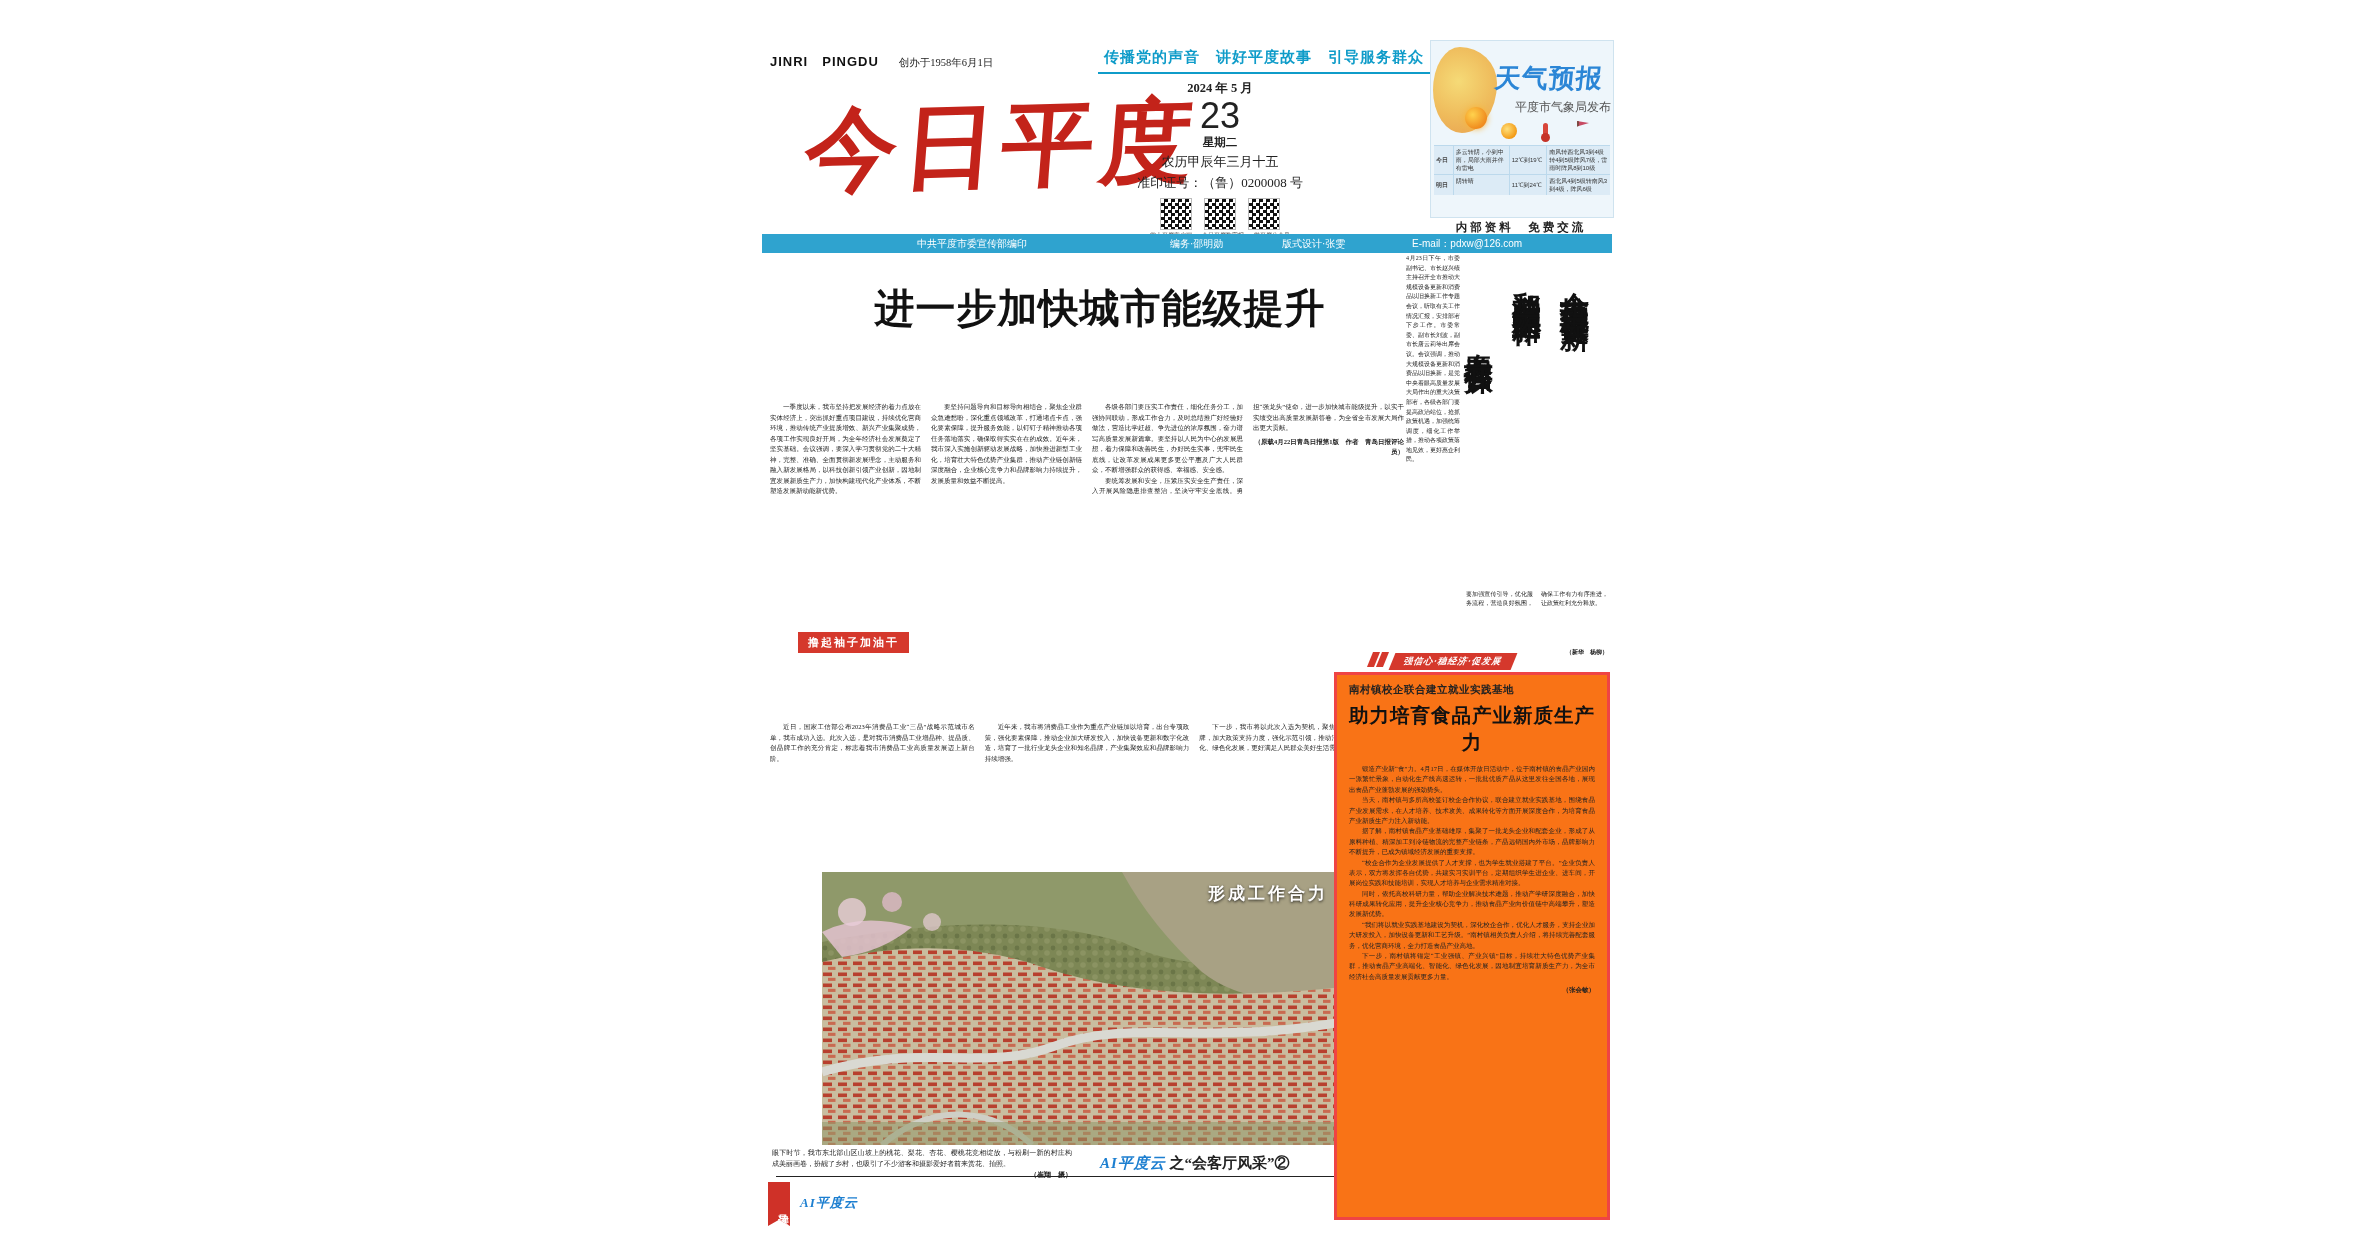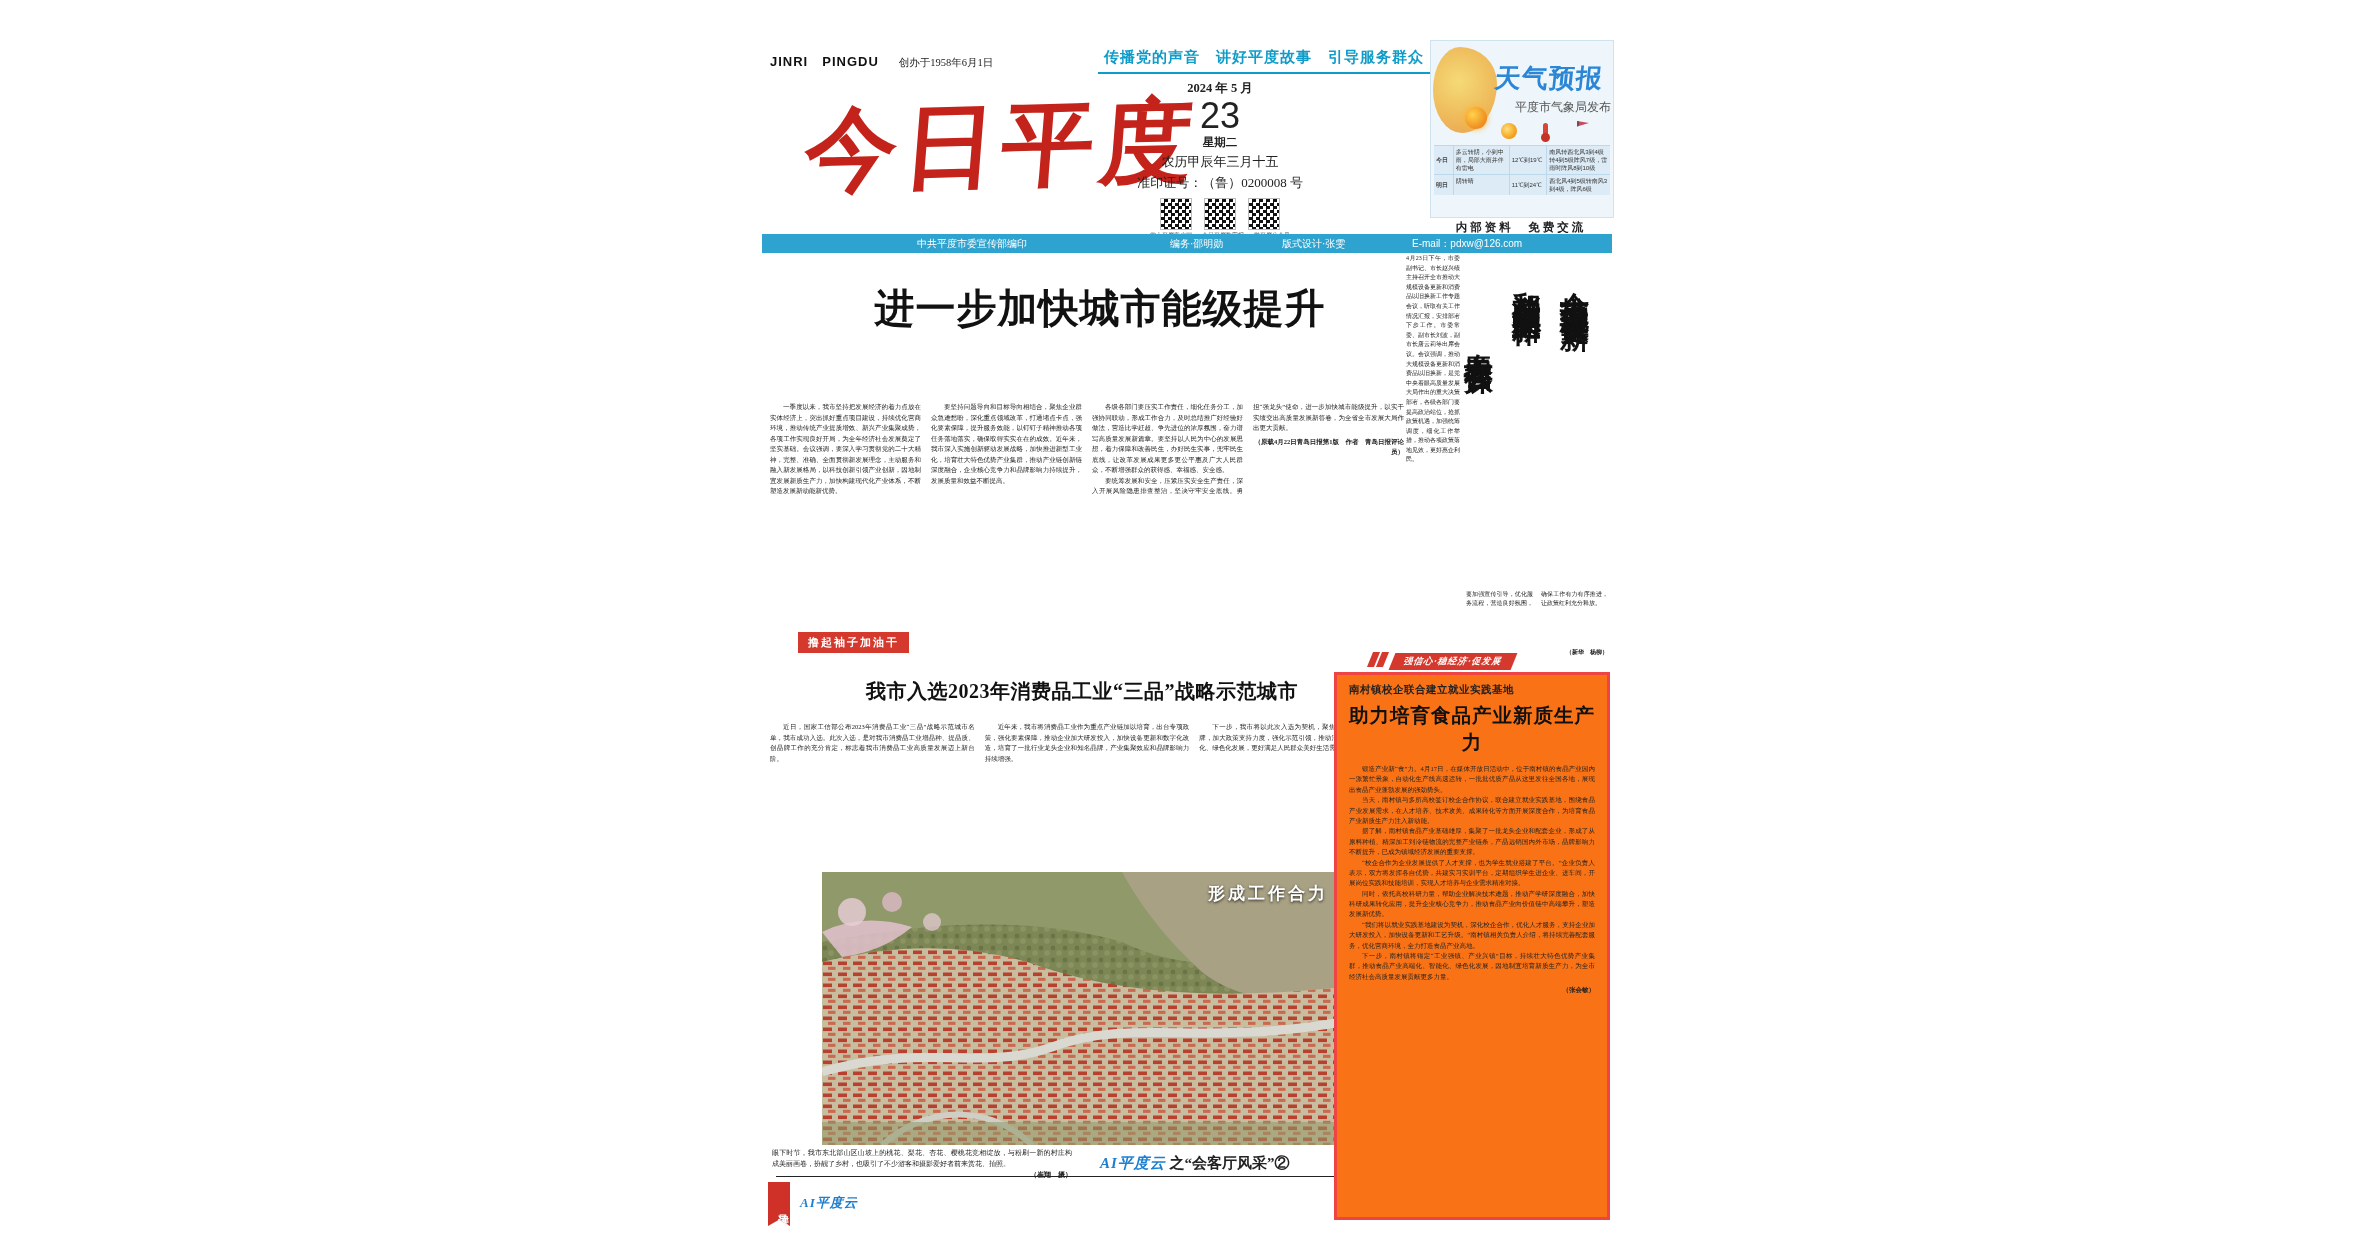--- a/index.html
+++ b/index.html
@@ -183,21 +183,20 @@
       <p>要坚持问题导向和目标导向相结合，聚焦企业群众急难愁盼，深化重点领域改革，打通堵点卡点，强化要素保障，提升服务效能，以钉钉子精神推动各项任务落地落实，确保取得实实在在的成效。近年来，我市深入实施创新驱动发展战略，加快推进新型工业化，培育壮大特色优势产业集群，推动产业链创新链深度融合，企业核心竞争力和品牌影响力持续提升，发展质量和效益不断提高。</p>
       <p>各级各部门要压实工作责任，细化任务分工，加强协同联动，形成工作合力，及时总结推广好经验好做法，营造比学赶超、争先进位的浓厚氛围，奋力谱写高质量发展新篇章。要坚持以人民为中心的发展思想，着力保障和改善民生，办好民生实事，兜牢民生底线，让改革发展成果更多更公平惠及广大人民群众，不断增强群众的获得感、幸福感、安全感。</p>
       <p>要统筹发展和安全，压紧压实安全生产责任，深入开展风险隐患排查整治，坚决守牢安全底线。勇担“强龙头”使命，进一步加快城市能级提升，以实干实绩交出高质量发展新答卷，为全省全市发展大局作出更大贡献。</p>
       <p class="attr">（原载4月22日青岛日报第1版　作者　青岛日报评论员）</p>
     </div>
 
     <div class="abs" style="left:36px;top:602px;">
       <span class="badge">撸起袖子加油干</span>
     </div>
 
-    <div class="abs headline2" style="left:40px;top:648px;">我市入选2023年消费品工业“三品”战略示范城市</div>
     <div class="abs bodycols cols3" style="left:8px;top:692px;">
       <p>近日，国家工信部公布2023年消费品工业“三品”战略示范城市名单，我市成功入选。此次入选，是对我市消费品工业增品种、提品质、创品牌工作的充分肯定，标志着我市消费品工业高质量发展迈上新台阶。</p>
       <p>近年来，我市将消费品工业作为重点产业链加以培育，出台专项政策，强化要素保障，推动企业加大研发投入，加快设备更新和数字化改造，培育了一批行业龙头企业和知名品牌，产业集聚效应和品牌影响力持续增强。</p>
       <p>下一步，我市将以此次入选为契机，聚焦增品种、提品质、创品牌，加大政策支持力度，强化示范引领，推动消费品工业高端化、智能化、绿色化发展，更好满足人民群众美好生活需要。</p>
       <p class="attr">（郭宝杰）</p>
     </div>
 
     <div class="abs photo" style="left:60px;top:842px;">
       <svg width="520" height="273" viewBox="0 0 520 273">
         <defs>

